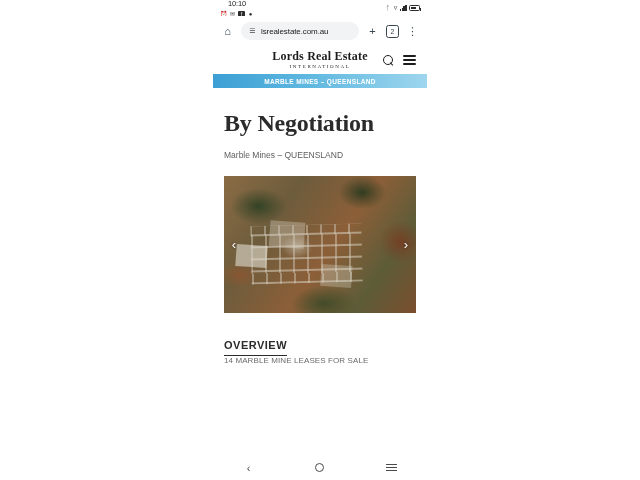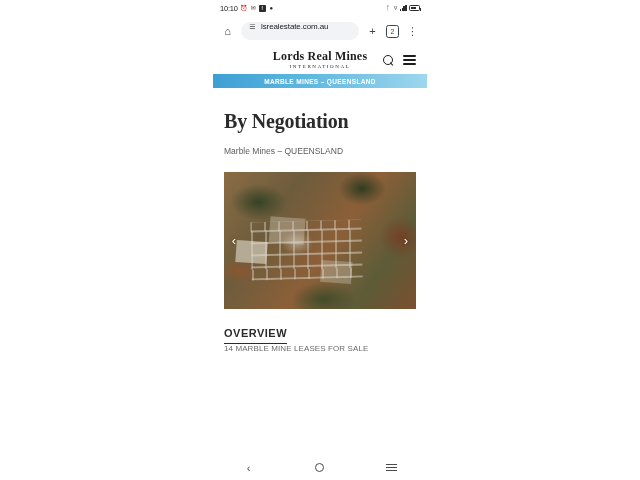--- a/index.html
+++ b/index.html
@@ -31,20 +31,21 @@
     align-items: center;
     padding: 0 7px;
     font-size: 7px;
     color: #1a1a1a;
     flex: 0 0 auto;
   }
   .status-left {
     display: flex;
     align-items: center;
     gap: 3px;
+    flex-direction: column;
   }
   .status-clock { font-size: 7.5px; letter-spacing: -0.2px; }
   .status-icons-left { display: flex; align-items: center; gap: 2px; }
   .tiny-glyph {
     display: inline-block;
     width: 7px; height: 7px;
     line-height: 7px;
     text-align: center;
     font-size: 6px;
     color: #2b2b2b;
@@ -107,21 +108,21 @@
     color: #37474f;
     font-size: 11px;
     flex: 0 0 auto;
   }
   .omnibox {
     flex: 1 1 auto;
     height: 18px;
     background: #f1f3f4;
     border-radius: 9px;
     display: flex;
-    align-items: flex-start;
+    align-items: center;
     padding: 0 7px;
     gap: 4px;
     overflow: hidden;
   }
   .omni-icon {
     width: 9px; height: 9px;
     display: flex; align-items: center; justify-content: center;
     color: #4a4a4a;
     font-size: 7px;
     flex: 0 0 auto;
@@ -223,21 +224,21 @@
     letter-spacing: 0.35px;
     font-weight: bold;
   }
 
   .content {
     padding: 0 11px;
   }
   .listing-price {
     font-family: "Liberation Serif", serif;
     font-weight: bold;
-    font-size: 20px;
+    font-size: 24px;
     color: #2b2b2b;
     margin-top: 22px;
     letter-spacing: -0.2px;
   }
   .listing-location {
     font-size: 8.5px;
     color: #5d5d5d;
     margin-top: 13px;
   }
 
@@ -288,21 +289,21 @@
     display: flex; align-items: center; justify-content: center;
     color: #ffffff;
     font-size: 13px;
     text-shadow: 0 0 3px rgba(0,0,0,0.55);
     z-index: 2;
   }
   .gal-arrow.prev { left: 2px; }
   .gal-arrow.next { right: 2px; }
 
   .overview-head {
-    margin-top: 18px;
+    margin-top: 26px;
     font-size: 11px;
     font-weight: bold;
     color: #2b2b2b;
     letter-spacing: 0.5px;
     display: inline-block;
     padding-bottom: 4px;
     border-bottom: 1.4px solid #2b2b2b;
   }
   .overview-line {
     font-size: 8px;
@@ -373,21 +374,21 @@
       </div>
       <span class="icon-btn">+</span>
       <span class="tab-count">2</span>
       <span class="icon-btn">⋮</span>
     </div>
 
     <div class="page">
 
       <div class="site-header">
         <div class="brand">
-          <div class="brand-name">Lords Real Mines</div>
+          <div class="brand-name">Lords Real Estate</div>
           <div class="brand-sub">INTERNATIONAL</div>
         </div>
         <div class="header-actions">
           <span class="search-ico"></span>
           <span class="burger">
               <i></i>
               <i></i>
               <i></i>
             </span>
         </div>

